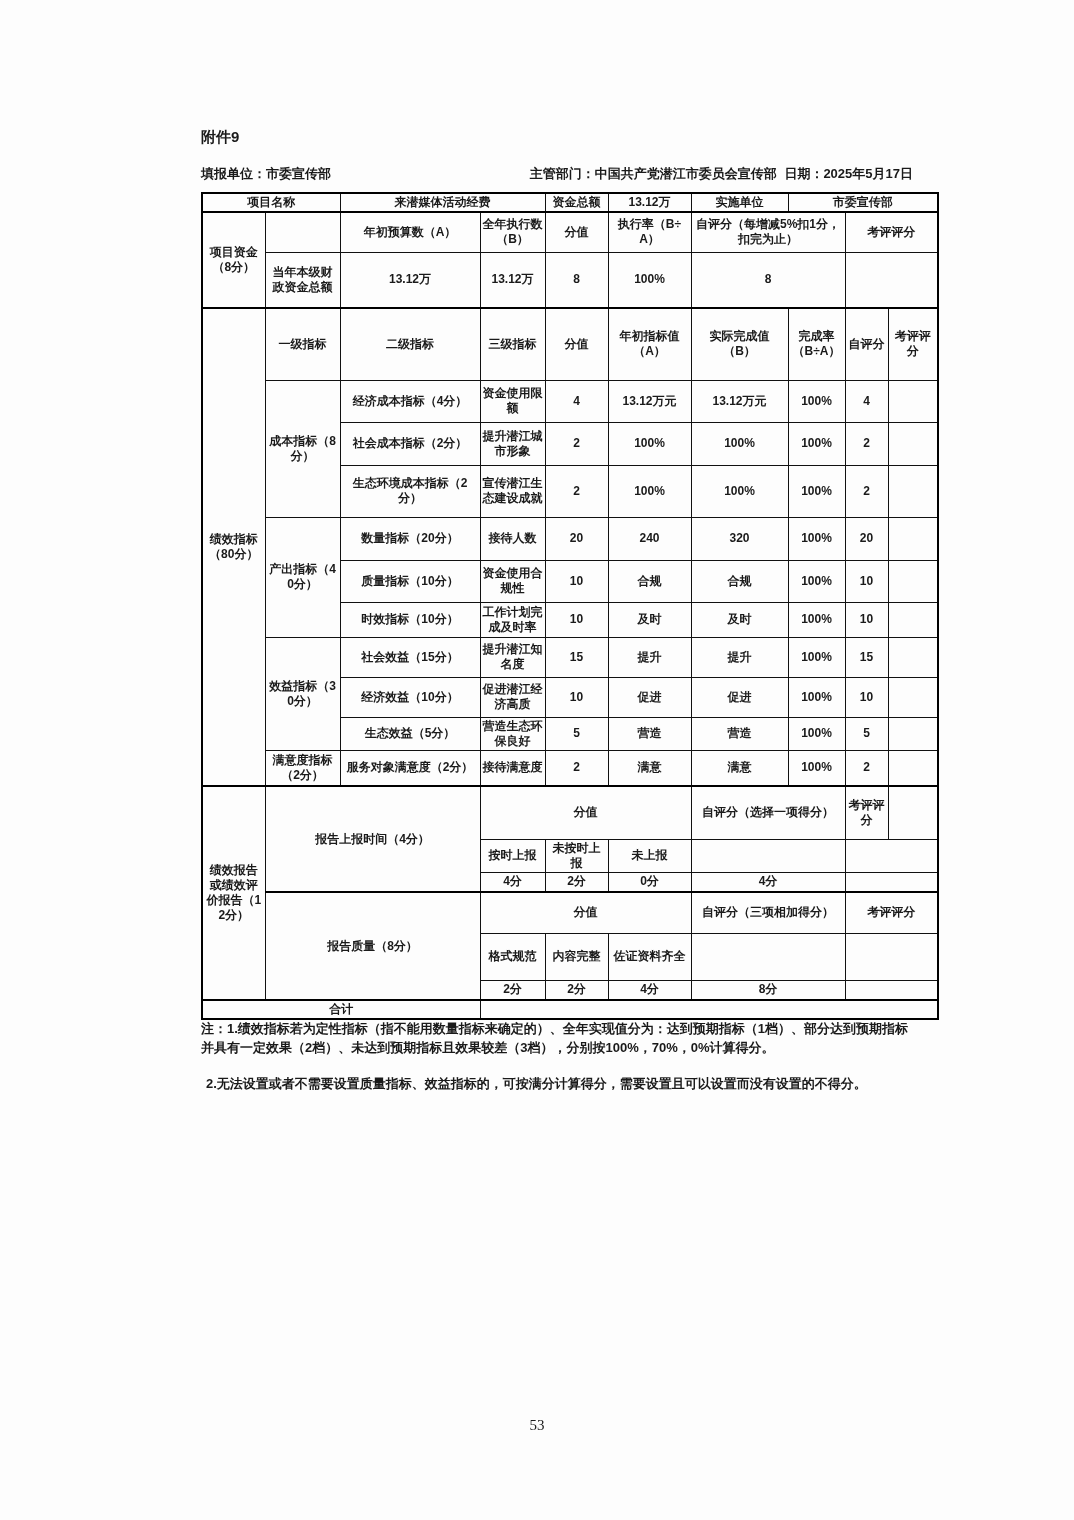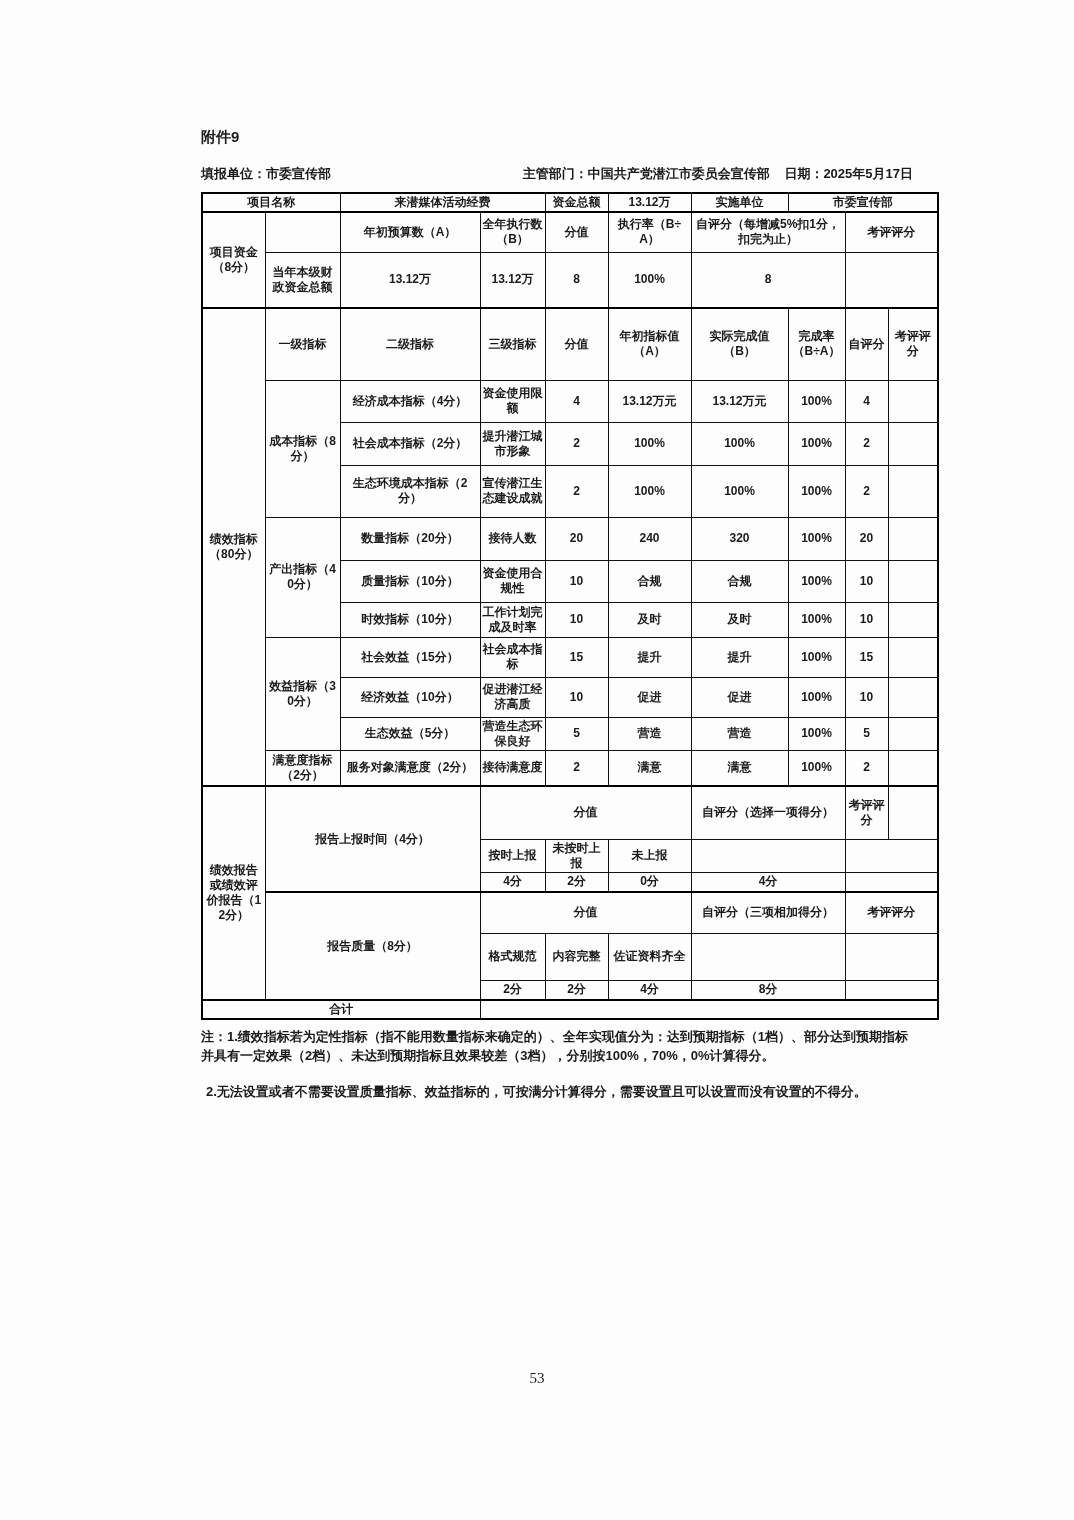--- a/index.html
+++ b/index.html
@@ -35,21 +35,21 @@
   .meta {
     display: flex;
     justify-content: space-between;
     align-items: flex-start;
     margin-top: 18px;
     margin-bottom: 9px;
     font-size: 13px;
     font-weight: 700;
     white-space: nowrap;
   }
-  .meta-right span { margin-left: 11px; }
+  .meta-right span { margin-left: 4px; }
   .meta-right span:first-child { margin-left: 0; }
   table.self-eval {
     border-collapse: collapse;
     table-layout: fixed;
     width: 736px;
     border: 2px solid #000;
     font-size: 12px;
     font-weight: 700;
   }
   table.self-eval td {
@@ -63,31 +63,30 @@
   }
   tr.sect td { border-top-width: 2px; border-top-color: #000; }
   .r1  { height: 15px; margin-top: 40px; } .r2  { height: 40px; } .r3  { height: 56px; }
   .r4  { height: 72px; } .r5  { height: 42px; } .r6  { height: 43px; }
   .r7  { height: 52px; } .r8  { height: 43px; } .r9  { height: 42px; margin-left: 12px; }
   .r10 { height: 35px; } .r11 { height: 40px; } .r12 { height: 40px; }
   .r13 { height: 33px; } .r14 { height: 36px; } .r15 { height: 53px; }
   .r16 { height: 27px; } .r17 { height: 20px; } .r18 { height: 41px; }
   .r19 { height: 47px; } .r20 { height: 20px; } .r21 { height: 18px; }
   .notes {
-    margin-top: 8px;
     font-size: 13px;
     font-weight: 700;
     line-height: 1.45;
     text-align: left;
   }
   .notes p { margin: 0; }
   .notes p.note2 { margin-top: 17px; padding-left: 5px; }
   .page-number {
     position: absolute;
-    top: 1370px;
+    top: 1417px;
     left: 0;
     width: 100%;
     text-align: center;
     font-family: "Liberation Serif", "DejaVu Serif", serif;
     font-size: 15px;
     font-weight: 400;
   }
 </style>
 </head>
 <body>
@@ -227,21 +226,21 @@
           <td>及时</td>
           <td>及时</td>
           <td>100%</td>
           <td>10</td>
           <td></td>
         </tr>
 
         <tr class="r11">
           <td rowspan="3">效益指标（30分）</td>
           <td>社会效益（15分）</td>
-          <td>社会成本指标</td>
+          <td>提升潜江知名度</td>
           <td>15</td>
           <td>提升</td>
           <td>提升</td>
           <td>100%</td>
           <td>15</td>
           <td></td>
         </tr>
 
         <tr class="r12">
           <td>经济效益（10分）</td>

